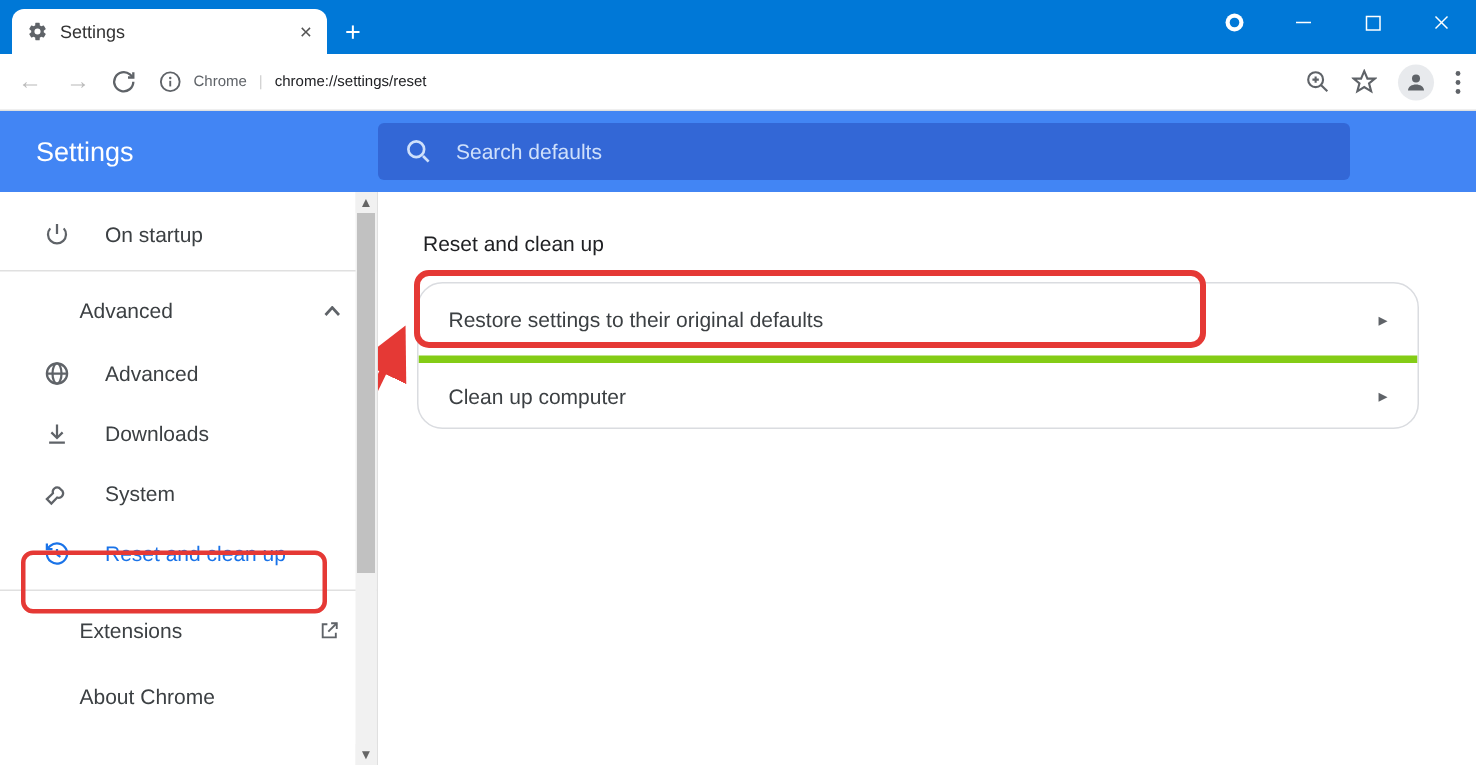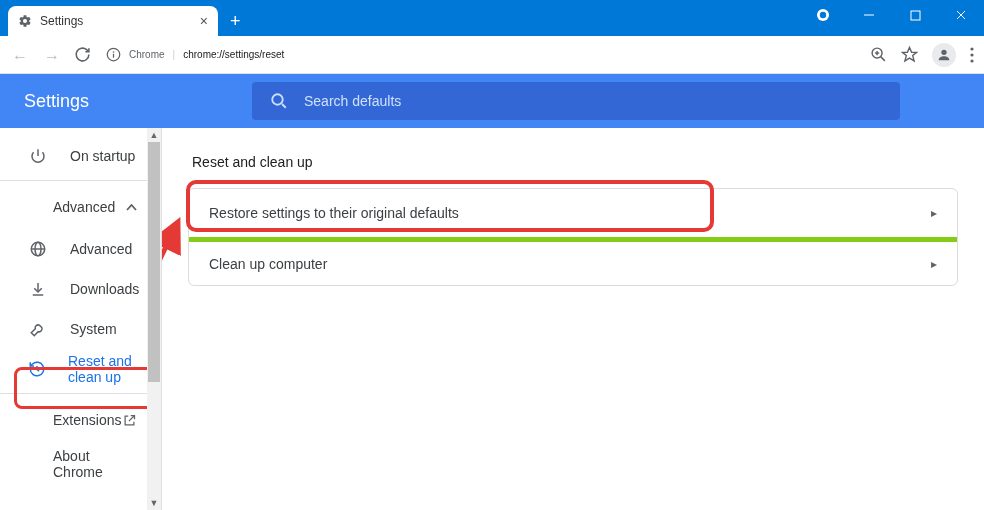--- a/index.html
+++ b/index.html
@@ -43,21 +43,21 @@
   .side-item .icon { width:20px; display:flex; align-items:center; justify-content:center; color:#5f6368; }
   .side-item.selected .icon { color:#1a73e8; }
   .side-section { display:flex; align-items:center; justify-content:space-between; height:44px; padding:0 24px; font-size:14px; color:#3c4043; cursor:pointer;margin-left:29px; }
   .divider { height:1px; background:#e0e0e0; margin:4px 0; }
 
   .highlight-sidebar { position:absolute; border:3px solid #e53935; border-radius:8px; left:14px; top:239px; width:204px; height:42px; pointer-events:none; }
 
   
   .main { flex:1; padding:26px 26px 0 26px; background:#fff; position:relative; }
   .section-title { font-size:14px; color:#202124; margin-bottom:18px; padding-left:4px; }
-  .card { width:770px; border:1px solid #dadce0; border-radius:6px; overflow:hidden; background:#fff; }
+  .card { width:668px; border:1px solid #dadce0; border-radius:17px; overflow:hidden; background:#fff; }
   .row { height:48px; display:flex; align-items:center; justify-content:space-between; padding:0 20px; font-size:14px; color:#3c4043; cursor:pointer; }
   .row + .row { border-top:5px solid #84cc16; }
   .row .chev { color:#5f6368; font-size:12px; }
 
   .highlight-main { position:absolute; border:4px solid #e53935; border-radius:10px; left:24px; top:52px; width:528px; height:52px; pointer-events:none; }
 
   
   .arrow-svg { position:absolute; pointer-events:none; top:0; left:0; }
 
   svg { display:block; }

